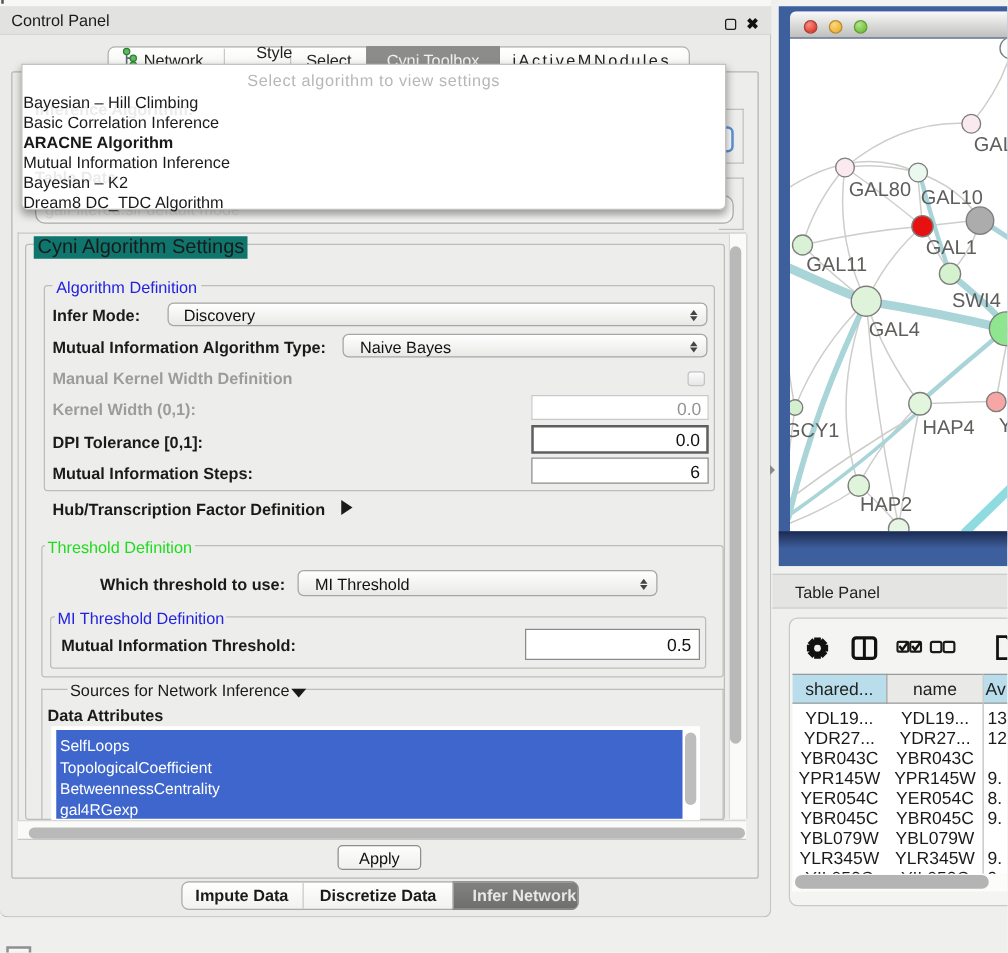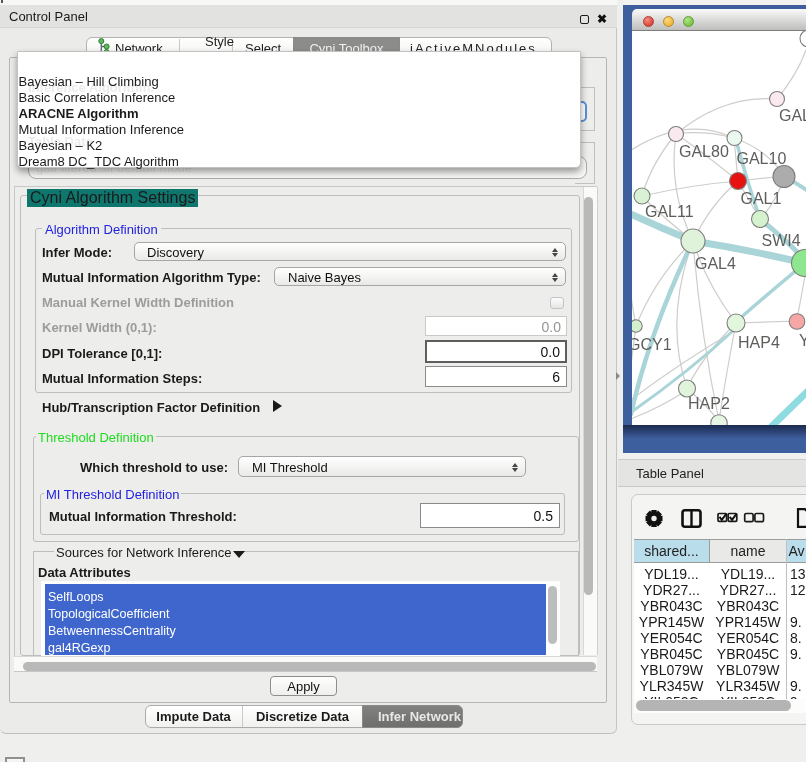--- a/index.html
+++ b/index.html
@@ -118,20 +118,21 @@
   <div class="abs tabt" style="left:410px;top:41px;letter-spacing:2px;">jActiveMNodules</div>
 
   <svg class="abs" style="left:96px;top:36px;" width="15" height="18" viewBox="0 0 15 18">
     <path d="M5.3 6 V16 M5.3 10.5 H10.5 M5.3 16 H10.5" fill="none" stroke="#5C6674" stroke-width="1.3"></path>
     <circle cx="5.3" cy="5.1" r="2.5" fill="#5FB95F" stroke="#2E7D32" stroke-width="1"></circle>
     <circle cx="10.6" cy="10.5" r="2.5" fill="#5FB95F" stroke="#2E7D32" stroke-width="1"></circle>
     <circle cx="10.6" cy="16" r="2.5" fill="#5FB95F" stroke="#2E7D32" stroke-width="1"></circle>
   </svg>
 
   <div class="abs" style="left:17px;top:51px;width:564px;height:117px;background:#FFFFFF;border:1px solid #C2C2C0;border-radius:0 0 5px 5px;box-shadow:0 4px 7px rgba(0,0,0,0.38);"></div>
+  <div class="abs" style="left:17px;top:57px;width:564px;text-align:center;font-size:13px;letter-spacing:0.5px;color:#B7B7B5;">Select algorithm to view settings</div>
   <div class="abs" style="left:28px;top:80px;font-size:13px;font-weight:bold;color:rgba(100,100,100,0.13);">Inference Algorithm:</div>
   <div class="abs" style="left:28px;top:134px;font-size:13px;font-weight:bold;color:rgba(100,100,100,0.13);">Table Data</div>
   <div class="abs pit" style="left:18.5px;top:74px;">Bayesian – Hill Climbing</div>
   <div class="abs pit" style="left:18.5px;top:90px;">Basic Correlation Inference</div>
   <div class="abs pit" style="left:18.5px;top:106px;font-weight:bold;">ARACNE Algorithm</div>
   <div class="abs pit" style="left:18.5px;top:122px;">Mutual Information Inference</div>
   <div class="abs pit" style="left:18.5px;top:138px;">Bayesian – K2</div>
   <div class="abs pit" style="left:18.5px;top:154px;">Dream8 DC_TDC Algorithm</div>
 
   <div class="abs" style="left:616px;top:372px;width:0;height:0;border-left:4px solid #8A8A88;border-top:4px solid transparent;border-bottom:4px solid transparent;"></div>

